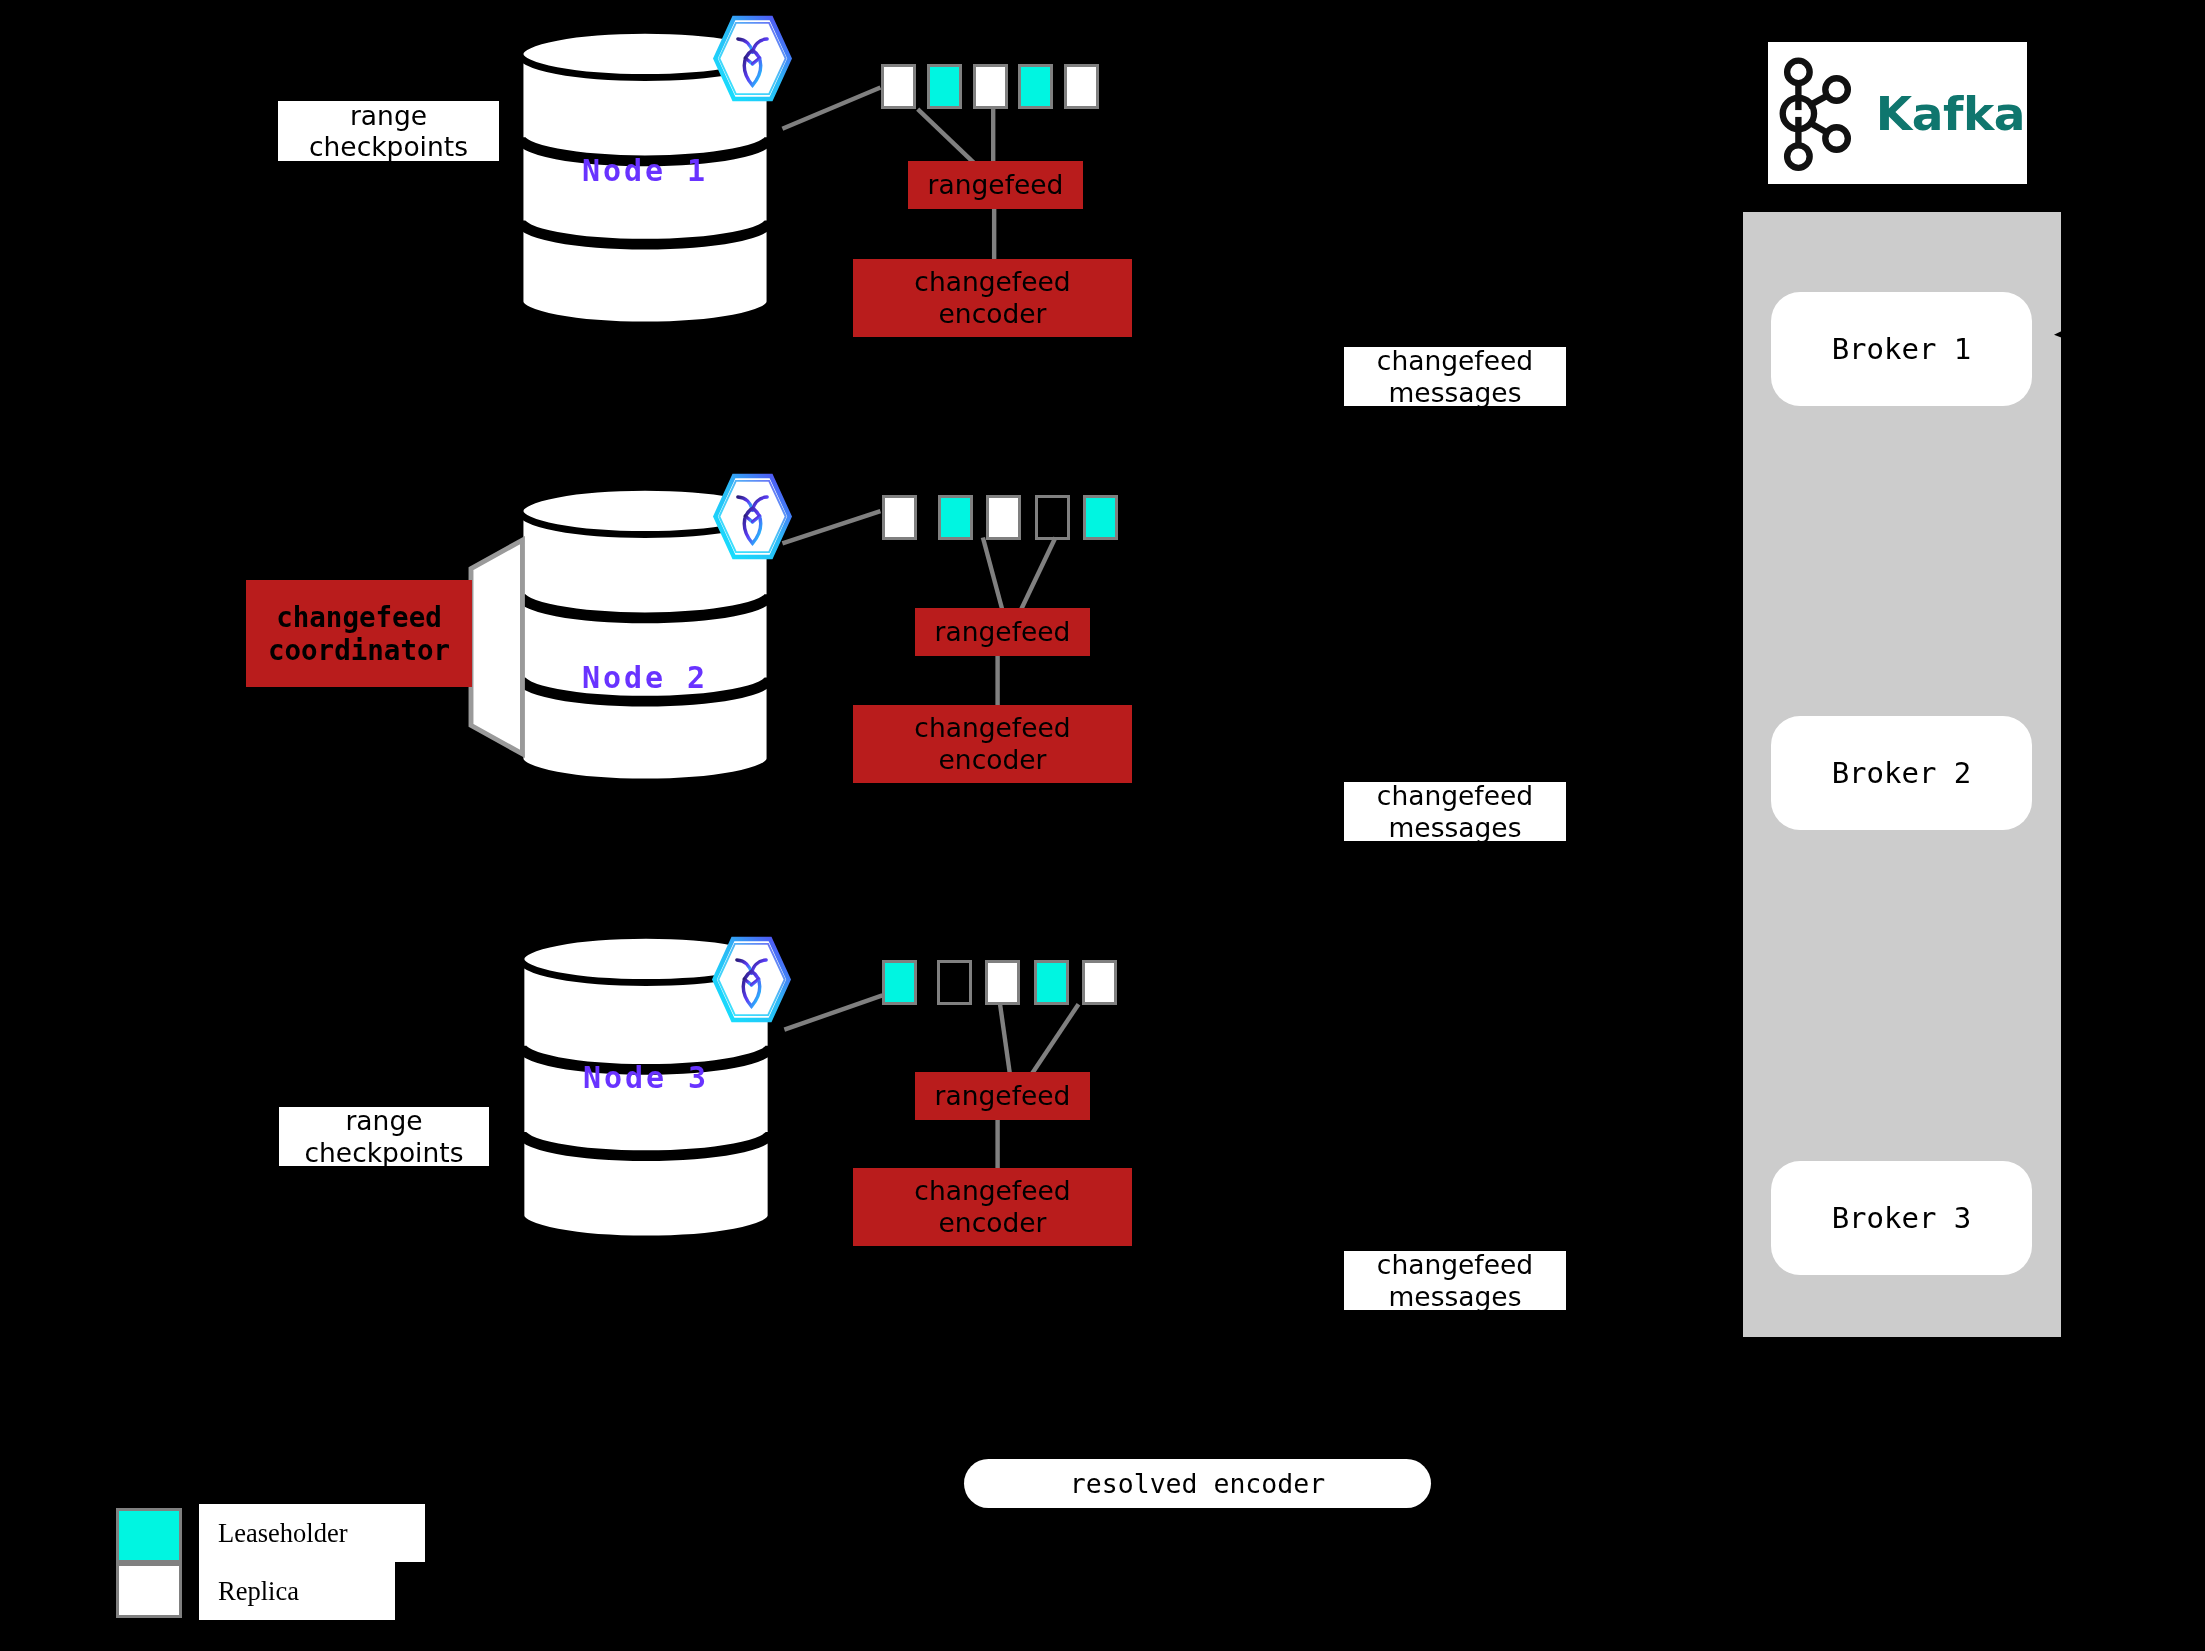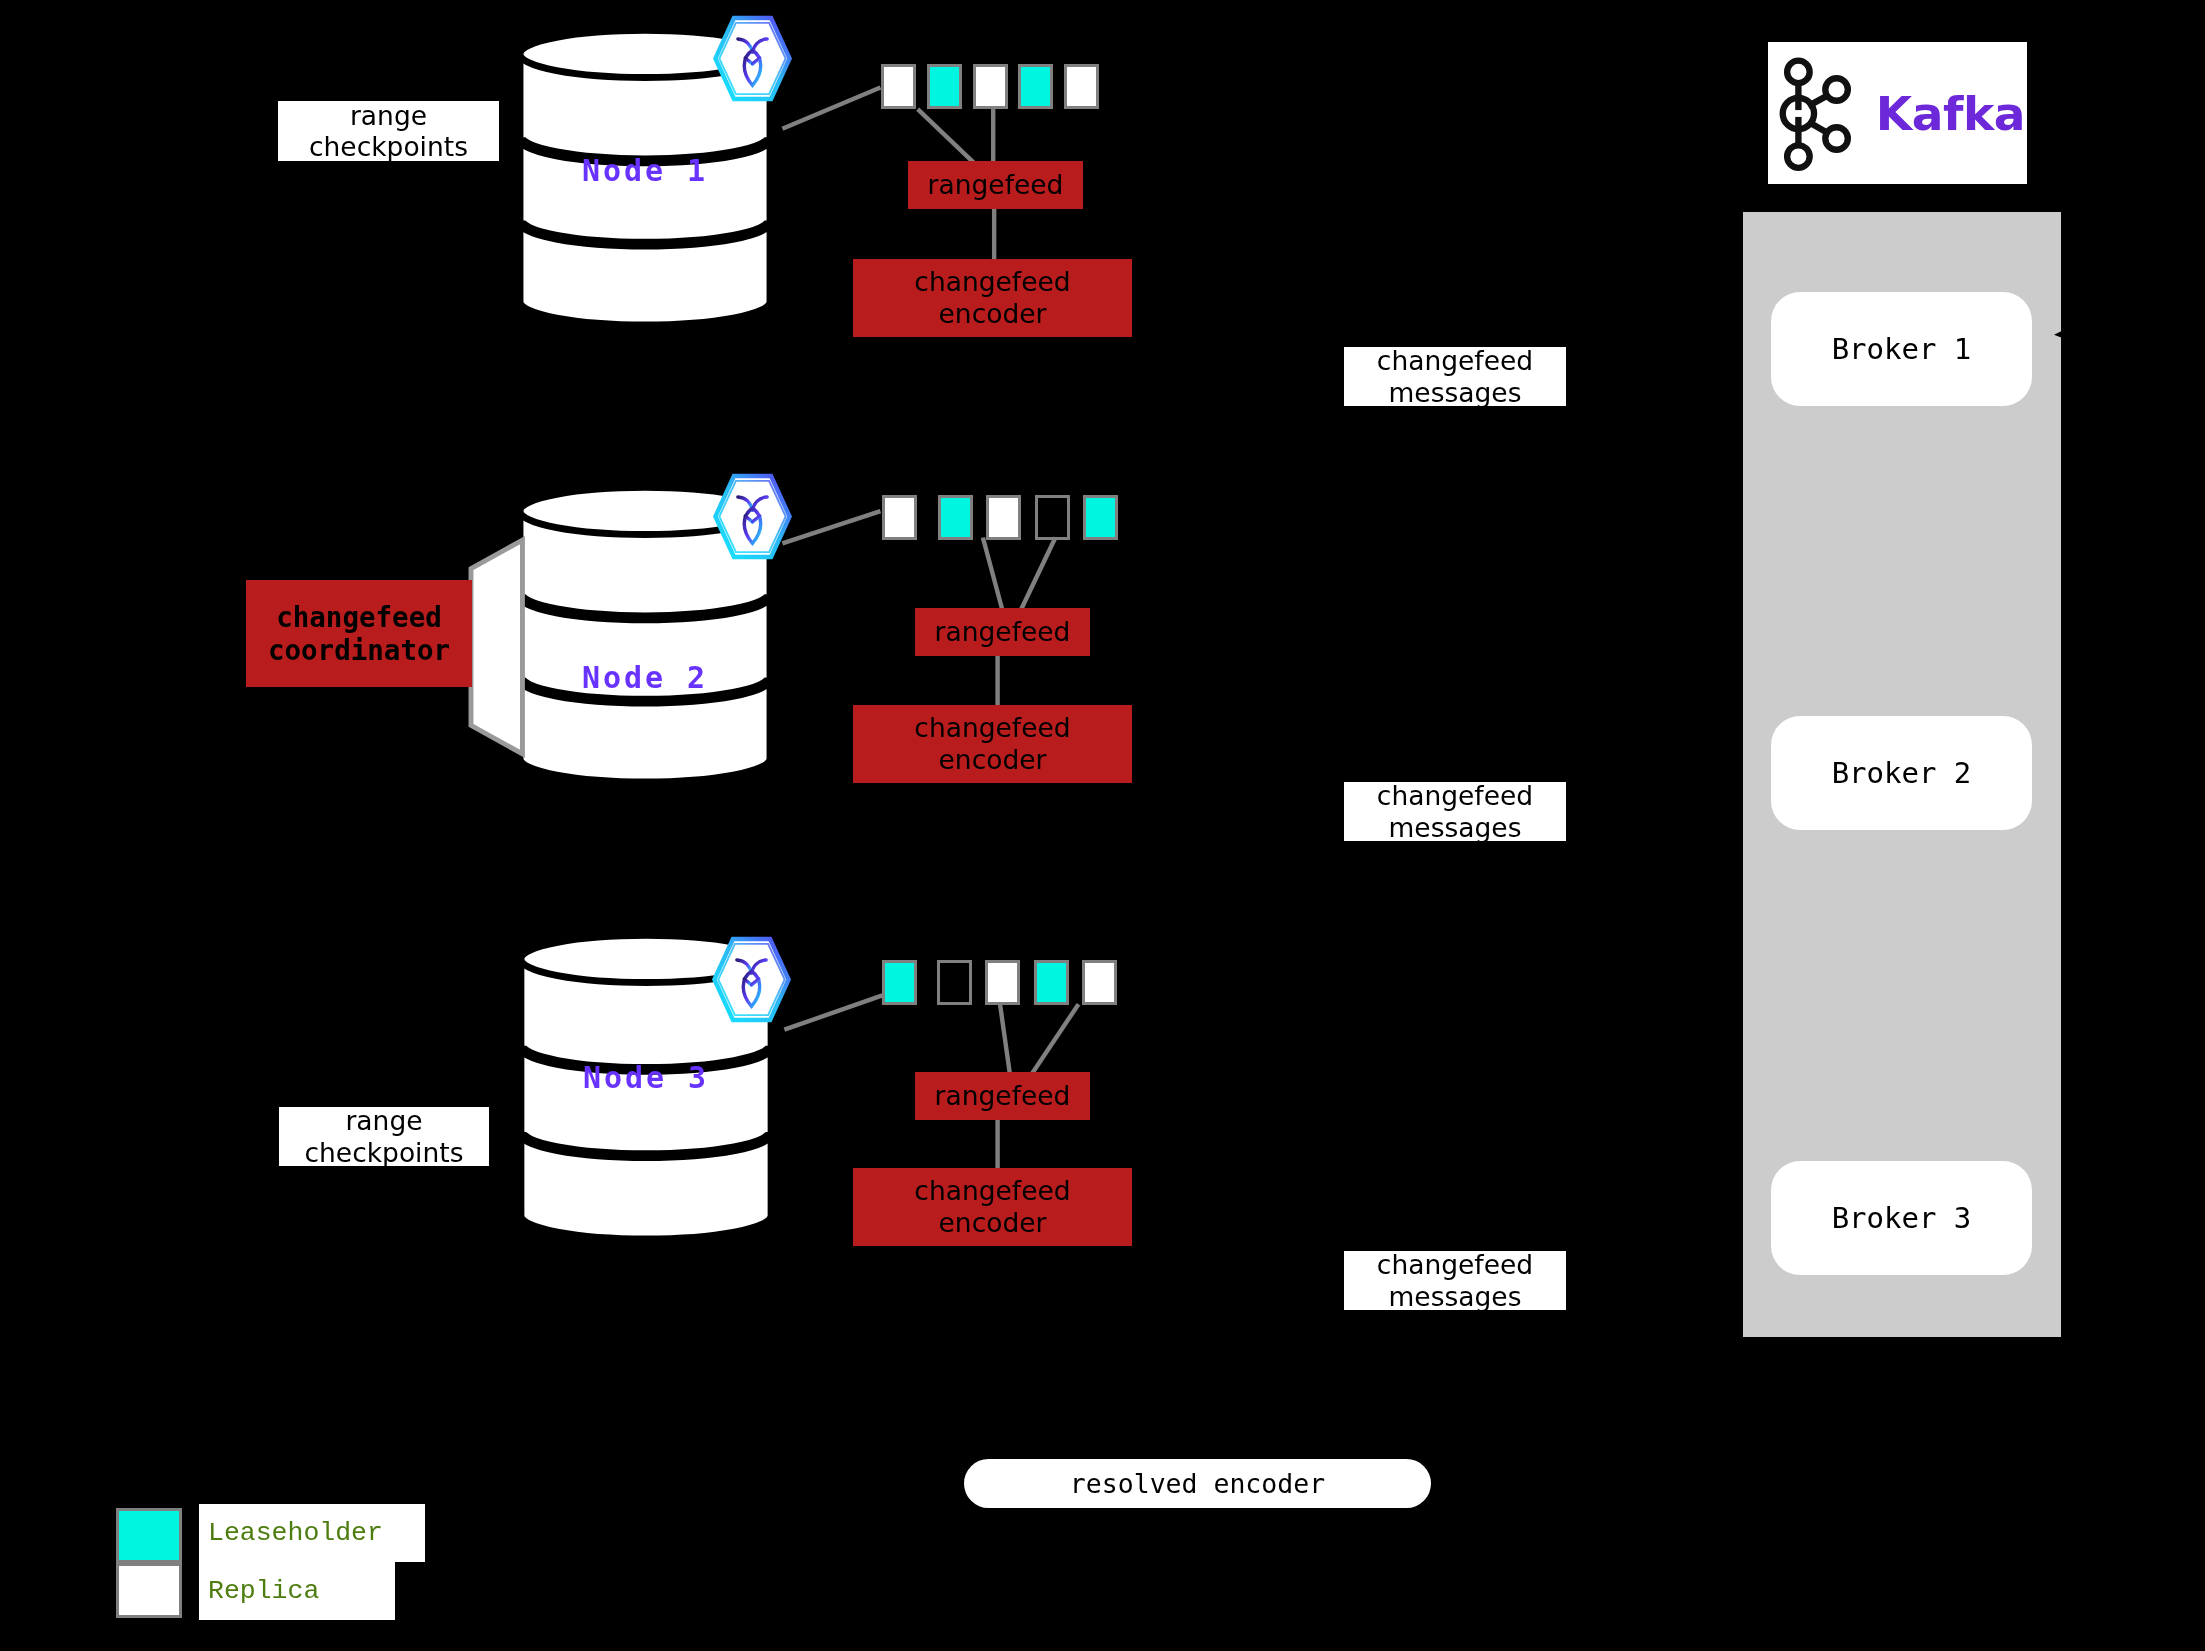--- a/index.html
+++ b/index.html
@@ -33,32 +33,32 @@
   .cell.empty{background:transparent;}
   .gap{width:10.8px;}
 
   
   .kafka-panel{background:#cccccc;}
   .broker{background:#ffffff;border-radius:29px;display:flex;align-items:center;
           justify-content:center;color:#000;font-size:29px;
           font-family:"DejaVu Sans Mono","Liberation Mono",monospace;}
   .kafka-logo-box{background:#fff;display:flex;align-items:center;justify-content:center;}
   .kafka-word{font-family:"DejaVu Sans","Liberation Sans",sans-serif;
-              font-weight:bold;font-size:47px;color:#6d28d9;letter-spacing:-0.5px;}
+              font-weight:bold;font-size:47px;color:#0f766e;letter-spacing:-0.5px;}
 
   
   .pill{background:#fff;border-radius:490px;display:flex;align-items:center;
         justify-content:center;color:#000;font-size:26.5px;
         font-family:"DejaVu Sans Mono","Liberation Mono",monospace;}
 
   
   .legend-sw{border:3.9px solid #808080;box-sizing:border-box;}
-  .legend-text{background:#fff;color:#4d7c0f;display:flex;align-items:center;
-               font-size:26.5px;padding-left:9px;box-sizing:border-box;
-               font-family:Liberation Mono, monospace;}
+  .legend-text{background:#fff;color:#000000;display:flex;align-items:center;
+               font-size:26.5px;padding-left:19px;box-sizing:border-box;
+               font-family:Liberation Serif, serif;}
   svg{overflow:visible;}
 </style>
 </head>
 <body>
 
 <svg class="abs" style="left:0;top:0;width:2205px;height:1652px;" viewBox="0 0 4498 3369">
 
   <line x1="1596" y1="262" x2="1796" y2="178" stroke="#808080" stroke-width="9"></line>
 
   <line x1="1872" y1="222" x2="1990" y2="335" stroke="#808080" stroke-width="9"></line>

